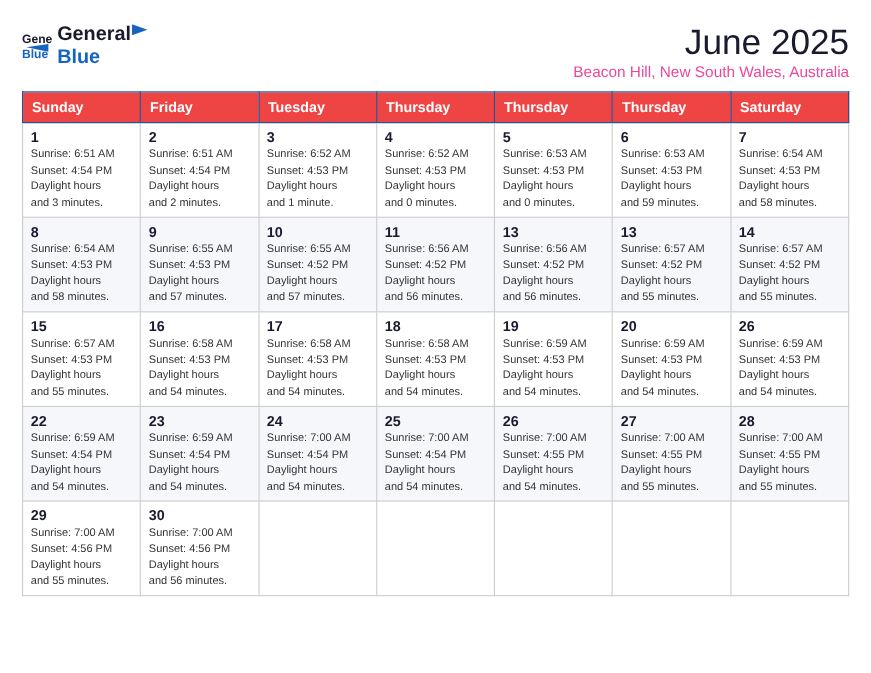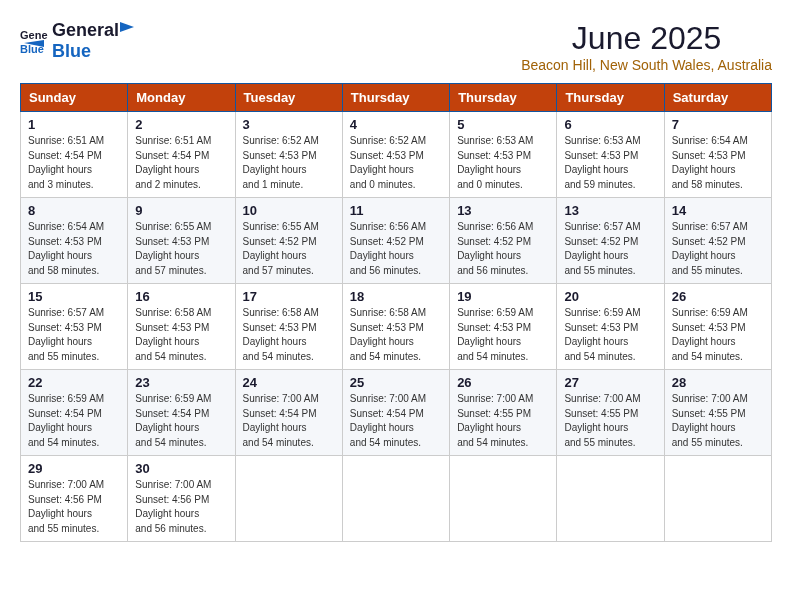--- a/index.html
+++ b/index.html
@@ -29,38 +29,38 @@
     .logo-text-blue {
       font-size: 18px;
       font-weight: bold;
       color: #1565c0;
     }
     .logo-icon {
       width: 28px;
       height: 28px;
     }
     .title-area {
-      text-align: center;
+      text-align: right;
     }
     .month-title {
       font-size: 32px;
       color: #1a1a2e;
       font-weight: normal;
     }
     .location-title {
       font-size: 14px;
-      color: #a16207;
+      color: #ec4899;
     }
     .calendar {
       width: 100%;
       border-collapse: collapse;
       border: 1px solid #ccc;
     }
     .calendar th {
-      background: #c2410c;
+      background: #ef4444;
       color: #fff;
       text-align: left;
       padding: 6px 8px;
       font-size: 13px;
       font-weight: bold;
       border: 1px solid #1255a0;
     }
     .calendar td {
       vertical-align: top;
       border: 1px solid #ccc;
@@ -113,21 +113,21 @@
   <div class="title-area">
     <div class="month-title">June 2025</div>
     <div class="location-title">Beacon Hill, New South Wales, Australia</div>
   </div>
 </div>
 
 <table class="calendar">
   <thead>
     <tr>
     <th>Sunday</th>
-        <th>Monday</th>
+        <th>Friday</th>
         <th>Tuesday</th>
         <th>Thursday</th>
         <th>Thursday</th>
         <th>Thursday</th>
         <th>Saturday</th>
       </tr>
   </thead>
   <tbody id="calendar-body">
   <tr>
         <td>

